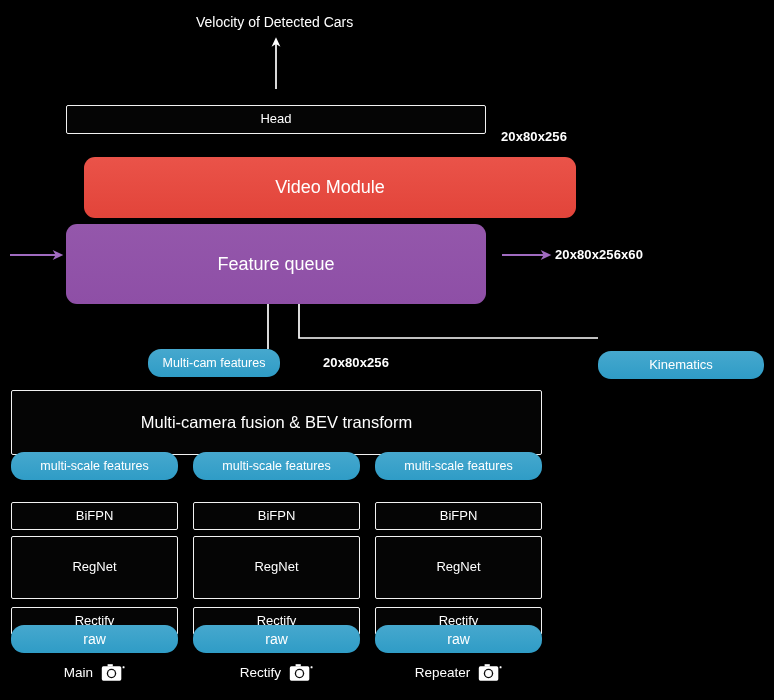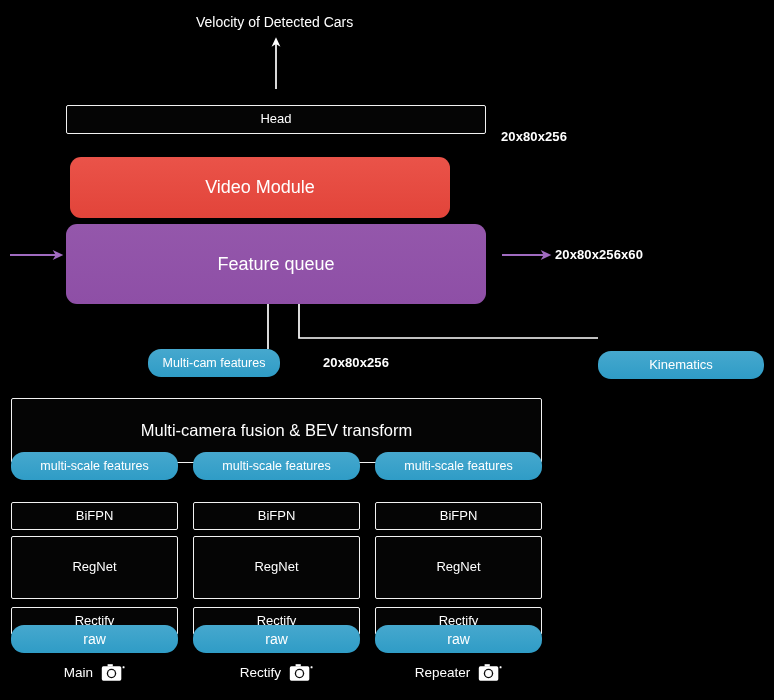--- a/index.html
+++ b/index.html
@@ -123,31 +123,31 @@
 
     <path d="M598,338 L299,338 L299,293" fill="none" stroke="#ffffff" stroke-width="1.7" marker-end="url(#arrowWhite)"></path>
   </svg>
 
   <div class="label t-14" style="left:196px; top:14px;">Velocity of Detected Cars</div>
 
   <div class="blk blk-outline t-13" style="left:66px; top:89px; width:420px; height:29px;">Head</div>
 
   <div class="label dim-label" style="left:501px; top:129px;">20x80x256</div>
 
-  <div class="blk blk-red t-18" style="left:70px; top:157px; width:380px; height:61px;">Video Module</div>
+  <div class="blk blk-red t-18" style="left:84px; top:157px; width:492px; height:61px;">Video Module</div>
 
   <div class="blk blk-purple t-18" style="left:66px; top:224px; width:420px; height:80px;">Feature queue</div>
   <div class="label dim-label" style="left:555px; top:247px;">20x80x256x60</div>
 
   <div class="blk blk-blue t-13" style="left:598px; top:326px; width:166px; height:28px;margin-top:25px;">Kinematics</div>
 
   <div class="blk blk-blue t-12" style="left:148px; top:349px; width:132px; height:28px;">Multi-cam features</div>
   <div class="label dim-label" style="left:323px; top:355px;">20x80x256</div>
 
-  <div class="blk blk-outline t-16" style="left:11px; top:382px; width:531px; height:65px;">Multi-camera fusion &amp; BEV transform</div>
+  <div class="blk blk-outline t-16" style="left:11px; top:374px; width:531px; height:65px;">Multi-camera fusion &amp; BEV transform</div>
 
   <div class="blk blk-blue t-12" style="left:11px; top:452px; width:167px; height:28px;">multi-scale features</div>
   <div class="blk blk-outline t-13" style="left:11px; top:486px; width:167px; height:28px;">BiFPN</div>
   <div class="blk blk-outline t-13" style="left:11px; top:520px; width:167px; height:63px;">RegNet</div>
   <div class="blk blk-outline t-13" style="left:11px; top:591px; width:167px; height:28px;">Rectify</div>
   <div class="blk blk-blue t-14" style="left:11px; top:625px; width:167px; height:28px;">raw</div>
   <div class="cam-row" style="left:11px; top:660px; width:167px; height:24px;">
     <span class="cam-label">Main</span>
     <svg class="cam-icon" width="24" height="19" viewBox="0 0 24 19">
       <path d="M6.6 1.2 h5.2 v2.3 h-5.2 z" fill="#ffffff"></path>

